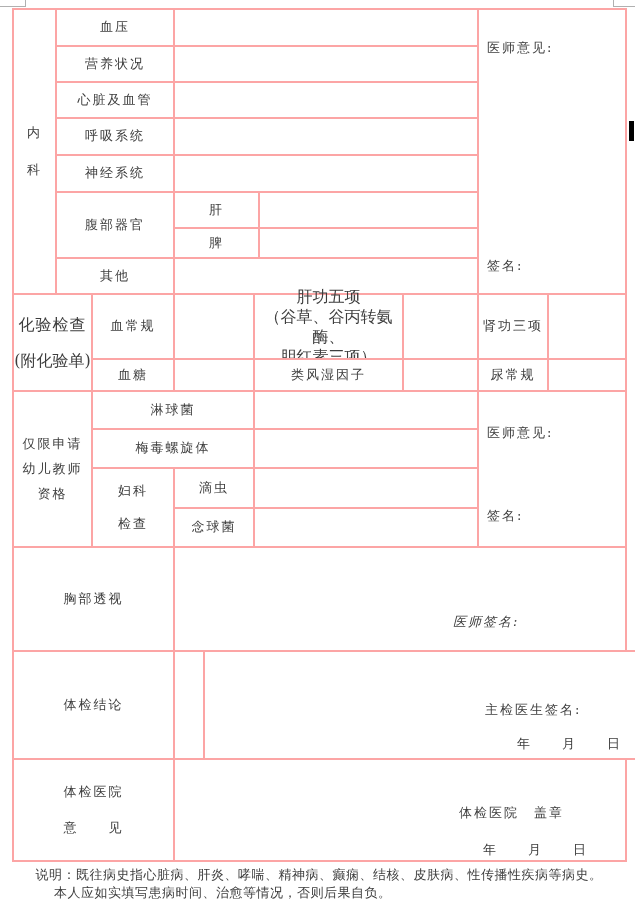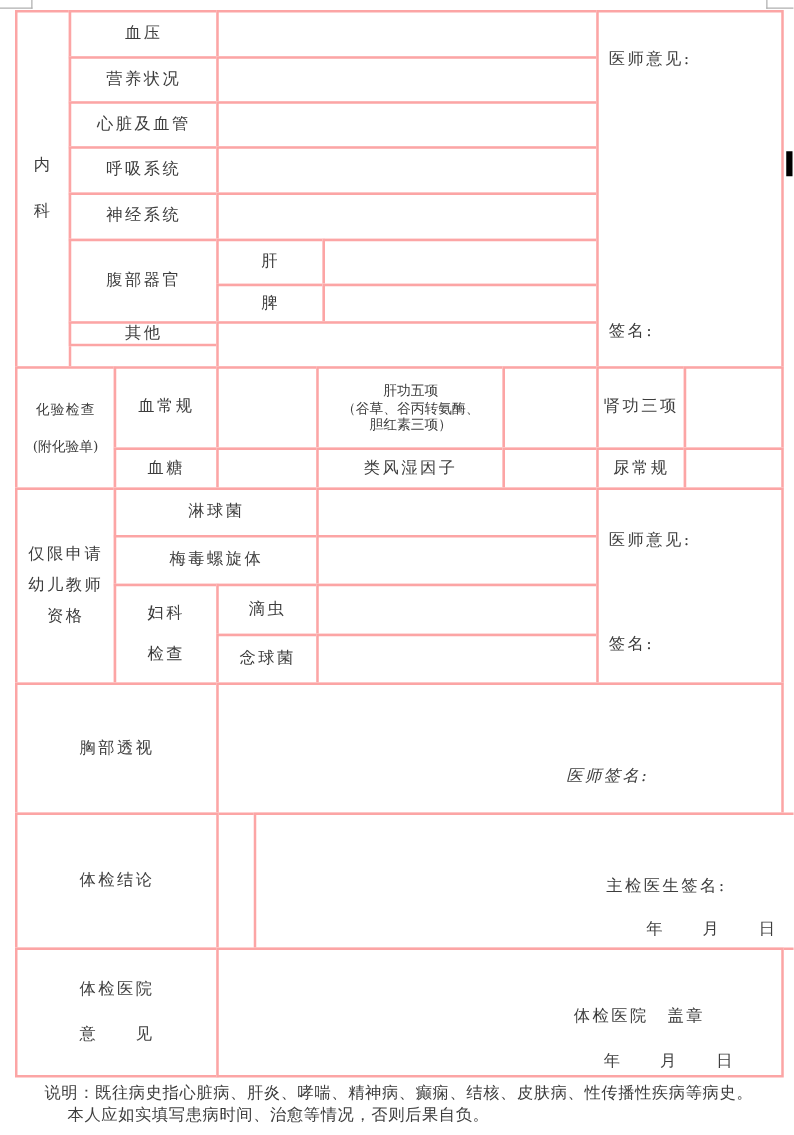--- a/index.html
+++ b/index.html
@@ -4,21 +4,21 @@
 <style>
   html,body{margin:0;padding:0;background:#fff;}
   #page{position:relative;width:635px;height:908px;background:#fff;overflow:hidden;
         font-family:"DejaVu Serif","Liberation Serif",serif;color:#3d3d3d;}
   .c{position:absolute;box-sizing:border-box;border:2px solid #fca5a5;background:#fff;
      display:flex;align-items:center;justify-content:center;
      font-size:13px;letter-spacing:2px;line-height:1.25;text-align:center;}
   .multi{flex-direction:column;}
   .blk{display:block;}
   .abs{position:absolute;white-space:nowrap;}
-  .small{font-size:11px;letter-spacing:0;align-items:center;}
+  .small{font-size:16px;letter-spacing:0;align-items:center;}
   .frag{position:absolute;box-sizing:border-box;}
   #footer{position:absolute;left:10px;top:866px;width:618px;
           font-size:13px;line-height:18px;letter-spacing:0.5px;color:#3d3d3d;}
   #footer .hang{text-indent:-44px;padding-left:44px;text-align:center;}
   #footer .ind{padding-left:44px;}
 </style>
 </head>
 <body>
 
 <div id="page">
@@ -47,21 +47,21 @@
 
   <div class="c" style="left:55px;top:154px;width:120px;height:39px;">神经系统</div>
   <div class="c" style="left:173px;top:154px;width:306px;height:39px;"></div>
 
   <div class="c" style="left:55px;top:191px;width:120px;height:68px;">腹部器官</div>
   <div class="c" style="left:173px;top:191px;width:87px;height:38px;">肝</div>
   <div class="c" style="left:258px;top:191px;width:221px;height:38px;"></div>
   <div class="c" style="left:173px;top:227px;width:87px;height:32px;">脾</div>
   <div class="c" style="left:258px;top:227px;width:221px;height:32px;"></div>
 
-  <div class="c" style="left:55px;top:257px;width:120px;height:20px;">其他</div>
+  <div class="c" style="left:55px;top:257px;width:120px;height:38px;">其他</div>
   <div class="c" style="left:173px;top:257px;width:306px;height:38px;"></div>
 
   <div class="c blk" style="left:477px;top:8px;width:150px;height:287px;">
     <span class="abs" style="left:8px;top:30px;">医师意见:</span>
     <span class="abs" style="left:8px;top:248px;">签名:</span>
   </div>
 
   <div class="c multi small" style="left:12px;top:293px;width:81px;height:99px;gap:16px;">
     <span style="letter-spacing:1px;">化验检查</span>
     <span>(附化验单)</span>

